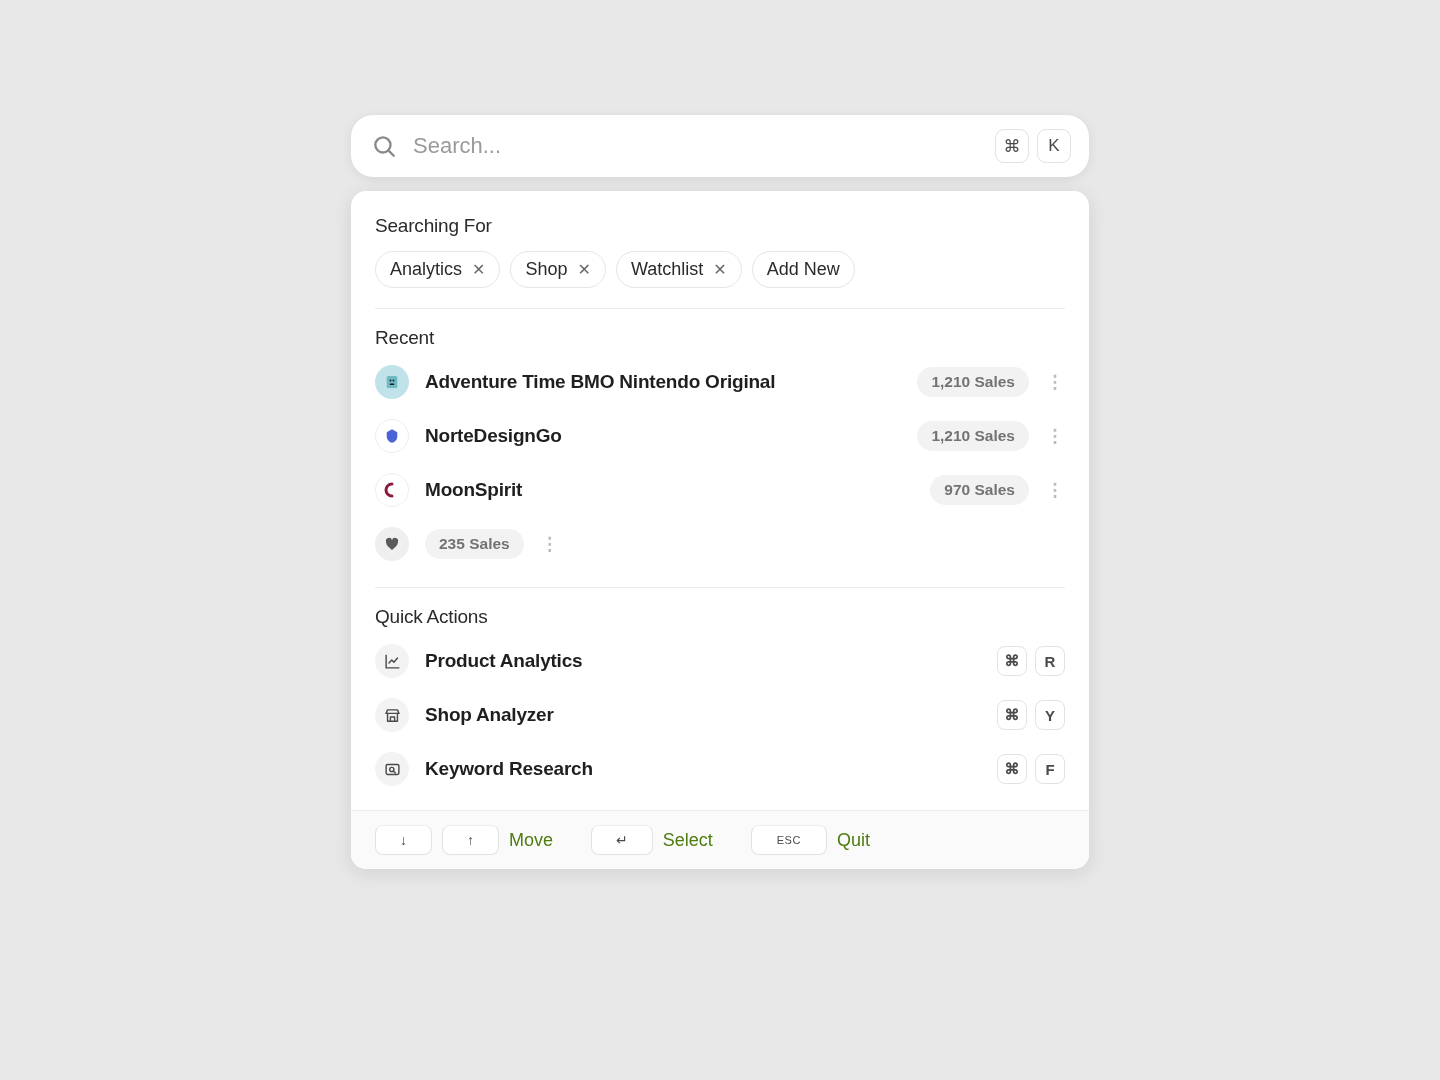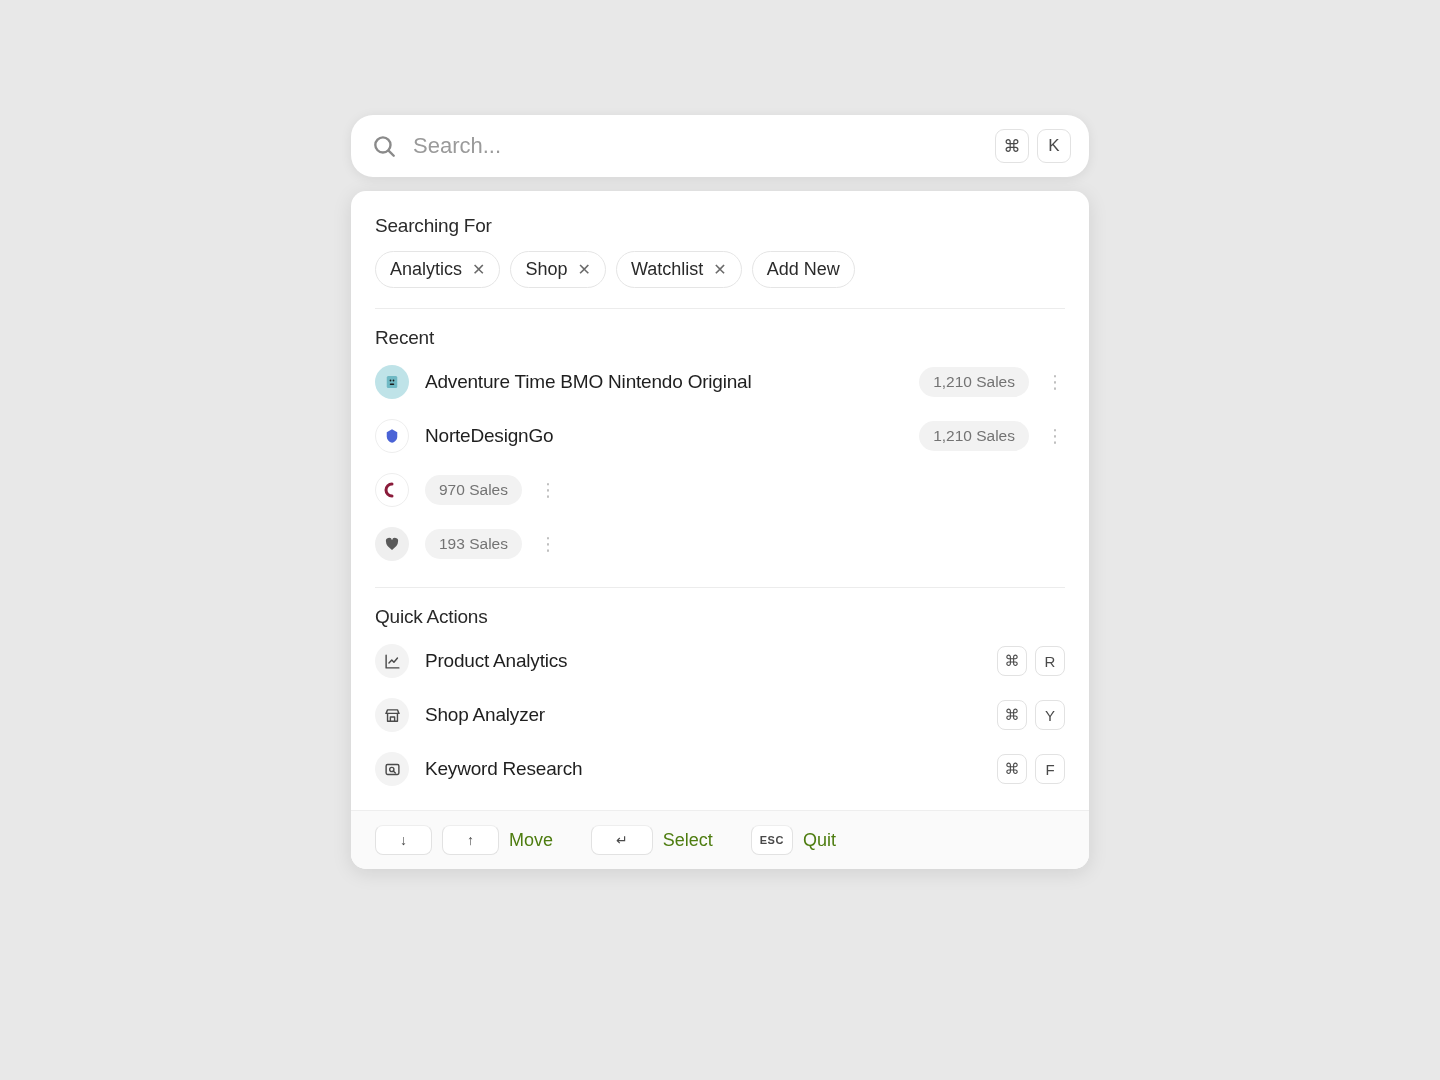--- a/index.html
+++ b/index.html
@@ -43,21 +43,21 @@
     background: #fff;
     display: flex;
     align-items: center;
     justify-content: center;
     font-size: 17px;
     color: #4a4a4a;
     padding: 0 6px;
   }
   .kbd.small { min-width:30px; height:30px; font-size:15px; border-radius:8px; }
   .kbd.footer { min-width:30px; height:30px; font-size:14px; border-radius:8px; background:#fff; }
-  .kbd.esc { font-size:11px; font-weight:700; letter-spacing:0.5px; padding:0 8px; }
+  .kbd.esc { font-size:11px; font-weight:400; letter-spacing:0.5px; padding:0 25px; }
 
   .panel {
     width: 738px;
     background: #fff;
     border-radius: 15px;
     box-shadow: 0 4px 20px rgba(0,0,0,0.1);
     margin-top: 14px;
     overflow: hidden;
   }
   .panel-inner { padding: 24px 24px 18px 24px; }
@@ -82,20 +82,21 @@
   }
   .chip .x { color:#6a6a6a; font-size:16px; line-height:1; }
   .divider { height:1px; background:#ececec; margin: 20px 0 18px 0; }
 
   .list { display:flex; flex-direction:column; gap:8px; margin-top:10px; }
   .row {
     display:flex;
     align-items:center;
     gap:16px;
     padding: 6px 0;
+    font-weight: bold;
   }
   .avatar {
     width:34px; height:34px; border-radius:50%;
     display:flex; align-items:center; justify-content:center;
     flex:0 0 auto;
     background:#f3f3f3;
   }
   .row-title { font-size:19px; flex:1; color:#1f1f1f; letter-spacing:-0.2px; }
   .badge {
     background:#f2f2f2;
@@ -192,31 +193,32 @@
         <span class="badge">1,210 Sales</span>
         <span class="more-dots">⋮</span>
       </div>
 
       <div class="row">
         <span class="avatar" style="background:#ffffff; border:1px solid #eee">
           <svg width="18" height="18" viewBox="0 0 24 24">
               <path d="M12 4 A8 8 0 0 0 12 20" fill="none" stroke="#8a1b3a" stroke-width="4" stroke-linecap="round"></path>
             </svg>
         </span>
+        <span class="row-title">MoonSpirit</span>
         <span class="badge">970 Sales</span>
         <span class="more-dots">⋮</span>
       </div>
 
       <div class="row">
         <span class="avatar" style="background:#efefef">
           <svg width="18" height="18" viewBox="0 0 24 24">
               <path d="M12 20 C7 16 4 13 4 9 A4 4 0 0 1 12 7 A4 4 0 0 1 20 9 C20 13 17 16 12 20 Z" fill="#5a5a5a"></path>
             </svg>
         </span>
-        <span class="badge">193 Sales</span>
+        <span class="badge">235 Sales</span>
         <span class="more-dots">⋮</span>
       </div>
 
     </div>
 
     <div class="divider"></div>
 
     <div class="section-title">Quick Actions</div>
     <div class="list">
 

